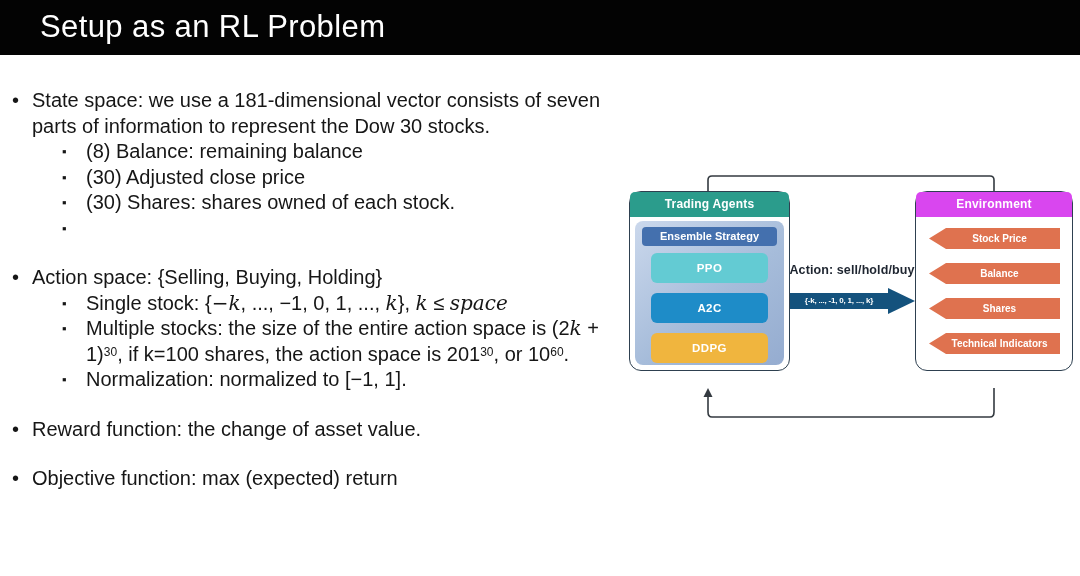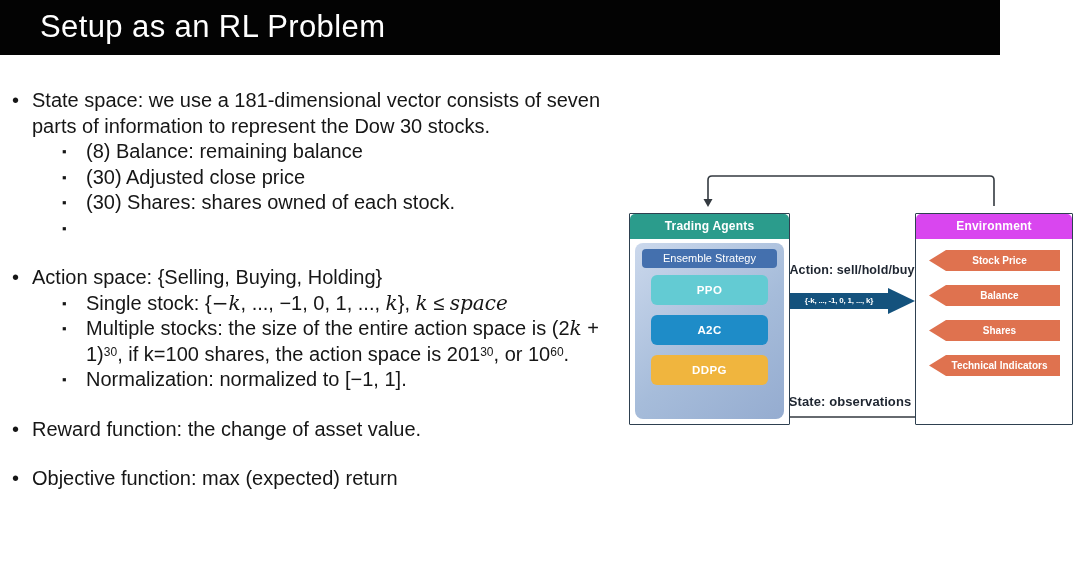--- a/index.html
+++ b/index.html
@@ -2,21 +2,21 @@
 <html><head>
 <meta charset="utf-8">
 <style>
   html,body{margin:0;padding:0;}
   body{
     width:1080px;height:576px;overflow:hidden;background:#ffffff;
     font-family:"Liberation Sans",sans-serif;position:relative;
   }
   
   .titlebar{
-    position:absolute;left:0;top:0;width:1000px;height:55px;background:#030303;
+    position:absolute;left:0;top:0;width:1080px;height:55px;background:#030303;
   }
   .titlebar h1{
     margin:0;padding-left:40px;line-height:54px;font-size:31px;font-weight:500;
     letter-spacing:.4px;color:#ffffff;font-family:"Liberation Sans",sans-serif;
   }
   
   .content{
     position:absolute;left:12px;top:88px;width:606px;
     color:#161616;font-size:20px;
   }
@@ -37,36 +37,36 @@
   }
   .lbl.reward{left:116px;top:22px;width:232px;}
   .lbl.state{left:116px;top:234px;width:232px;}
   .lbl.action{left:166px;top:103px;width:136px;font-size:12.5px;}
   .action-arrow{position:absolute;left:172px;top:128px;width:125px;height:26px;}
   .action-arrow .arrow-text{
     position:absolute;left:0;top:5px;width:98px;height:16px;line-height:16px;
     text-align:center;color:#ffffff;font-size:8px;letter-spacing:-0.2px;font-weight:600;
   }
   .box{
-    position:absolute;top:53px;height:212px;background:#ffffff;
-    border:1.6px solid #2e4050;border-radius:1px;box-sizing:border-box;
+    position:absolute;top:31px;height:180px;background:#ffffff;
+    border:1.6px solid #2e4050;border-radius:12px;box-sizing:border-box;
   }
   .box.agents{left:11px;width:161px;}
   .box.env{left:297px;width:158px;}
   .boxhdr{
     height:25px;line-height:25px;text-align:center;color:#ffffff;
     font-size:12px;font-weight:700;border-radius:5px 5px 0 0;letter-spacing:.2px;
   }
   .panel{
     position:absolute;left:5px;right:5px;top:29px;bottom:5px;border-radius:8px;
     background:linear-gradient(140deg,#cbd8ec 0%,#a6bcda 55%,#95acd0 100%);
   }
   .ensemble{
     margin:6px 7px 0 7px;height:19px;line-height:19px;border-radius:4px;
-    text-align:center;color:#ffffff;font-size:11px;font-weight:400;
+    text-align:center;color:#ffffff;font-size:11px;font-weight:700;
   }
   .algos{position:absolute;left:16px;right:16px;top:32px;}
   .algo{
     height:30px;line-height:30px;border-radius:6px;margin-bottom:10px;
     text-align:center;color:#ffffff;font-weight:700;font-size:11.5px;letter-spacing:.4px;
   }
   .envitems{position:absolute;left:13px;right:12px;top:36px;}
   .envtag{
     height:21px;line-height:21px;margin-bottom:14px;text-align:center;
     color:#ffffff;font-size:10px;font-weight:600;padding-left:10px;box-sizing:border-box;
@@ -130,21 +130,20 @@
 
   <section class="diagram">
 
     <svg class="connectors" width="462" height="265" viewBox="0 0 462 265">
       <path d="M 90 40 V 20 Q 90 16 94 16 H 372 Q 376 16 376 20 V 46" fill="none" stroke="#343a40" stroke-width="1.6"></path>
       <polygon points="85.5,39 94.5,39 90,47" fill="#343a40"></polygon>
       <path d="M 90 236 V 252 Q 90 257 94 257 H 372 Q 376 257 376 252 V 228" fill="none" stroke="#343a40" stroke-width="1.6"></path>
       <polygon points="85.5,237 94.5,237 90,228" fill="#343a40"></polygon>
     </svg>
 
-    <div class="lbl state">State: observations</div>
     <div class="lbl action">Action: sell/hold/buy</div>
 
     <div class="action-arrow">
       <svg width="125" height="26" viewBox="0 0 125 26">
         <rect x="0" y="5" width="98" height="16" fill="#14527d"></rect>
         <polygon points="98,0 125,13 98,26" fill="#14527d"></polygon>
       </svg>
       <span class="arrow-text">{-k, ..., -1, 0, 1, ..., k}</span>
     </div>
 

